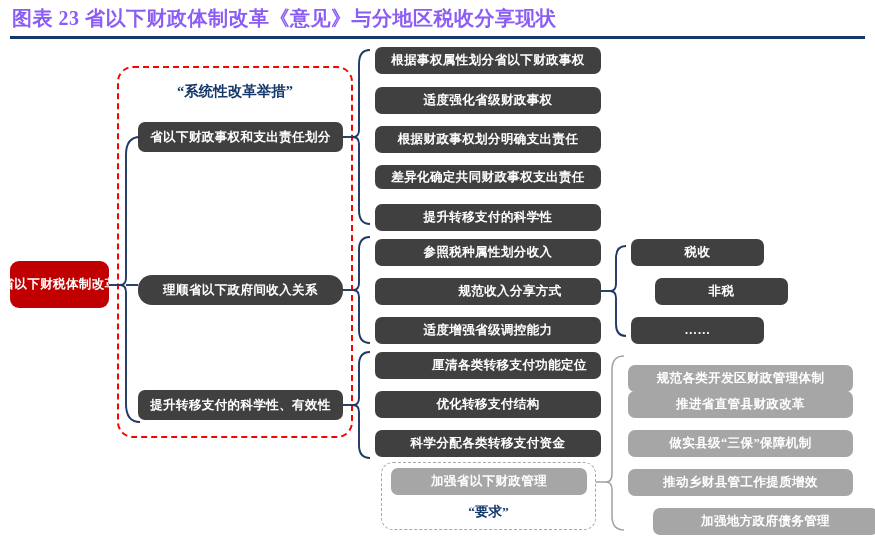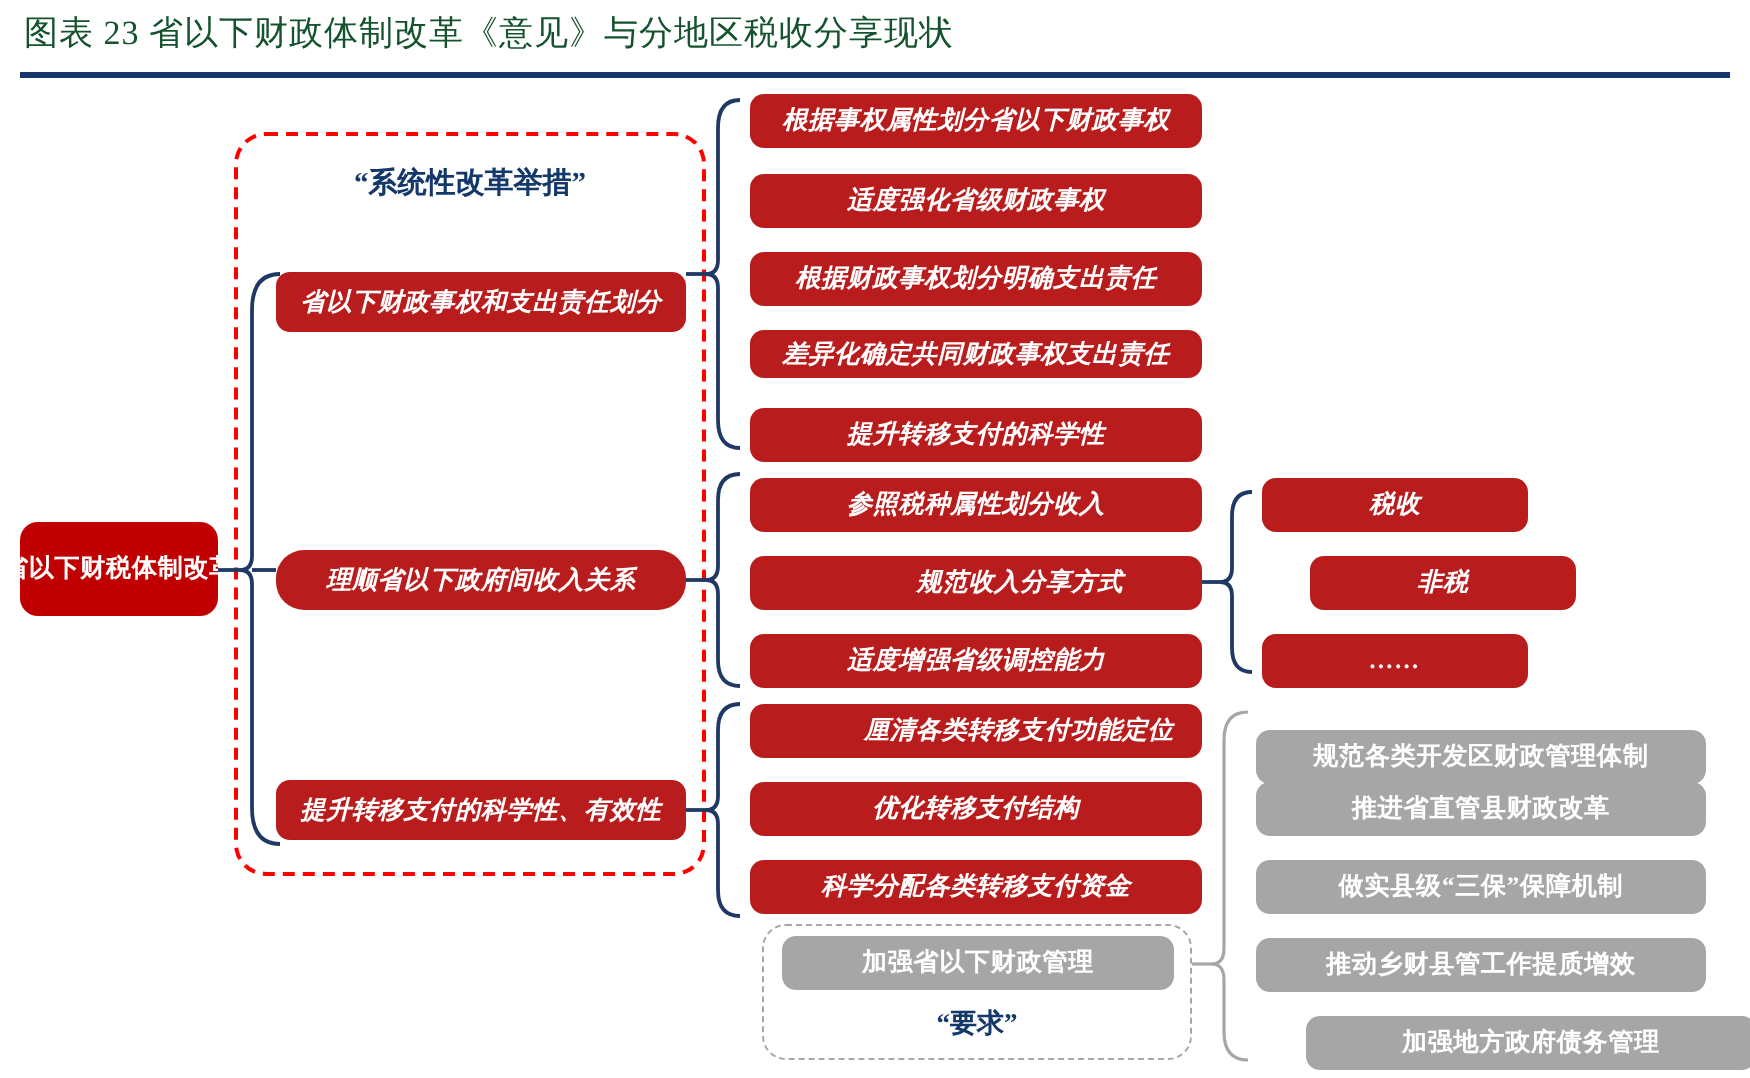--- a/index.html
+++ b/index.html
@@ -7,41 +7,41 @@
     width: 875px; height: 539px;
     background: #ffffff;
     font-family: "Liberation Serif", "DejaVu Serif", serif;
     overflow: hidden;
   }
   #canvas { position: relative; width: 875px; height: 539px; }
 
   
   .title {
     position: absolute; left: 12px; top: 5px;
-    font-size: 17px; font-weight: normal; color: #14532d;
+    font-size: 20px; font-weight: bold; color: #8b5cf6;
     letter-spacing: 0.5px; white-space: nowrap;
   }
   .title-rule {
     position: absolute; left: 10px; top: 36px;
     width: 855px; height: 3px; background: #15386b;
   }
 
   
   .node {
     position: absolute;
     display: flex; align-items: center; justify-content: center;
     border-radius: 7px;
     color: #ffffff;
     font-size: 12.5px;
     font-weight: bold;
     letter-spacing: 0.4px;
     white-space: nowrap;
     text-align: center;
   }
-  .node.blue { background: #b91c1c; font-style: italic; }
+  .node.blue { background: #404040; }
   .node.gray { background: #A6A6A6; }
   .node.red  { background: #C00000; border-radius: 9px; }
 
   .node.red {
     flex-direction: row;
     line-height: 1.45;
     font-size: 12.5px;
   }
 
   
@@ -90,21 +90,21 @@
 
   <div class="dash-red" style="left:117px; top:66px; width:236px; height:372px;"></div>
 
   <div class="caption big" style="left:117px; top:82px; width:236px;">“系统性改革举措”</div>
 
   <div class="node red" style="left:10px; top:261px; width:99px; height:47px;">
     <span>省以下财税</span>
     <span>体制改革</span>
   </div>
 
-  <div class="node blue" style="left:138px; top:136px; width:205px; height:30px;">省以下财政事权和支出责任划分</div>
+  <div class="node blue" style="left:138px; top:122px; width:205px; height:30px;">省以下财政事权和支出责任划分</div>
   <div class="node blue" style="left:138px; top:275px; width:205px; height:30px;border-radius:14px;">理顺省以下政府间收入关系</div>
   <div class="node blue" style="left:138px; top:390px; width:205px; height:30px;">提升转移支付的科学性、有效性</div>
 
   <div class="node blue" style="left:375px; top:47px; width:226px; height:27px;">根据事权属性划分省以下财政事权</div>
   <div class="node blue" style="left:375px; top:87px; width:226px; height:27px;">适度强化省级财政事权</div>
   <div class="node blue" style="left:375px; top:126px; width:226px; height:27px;">根据财政事权划分明确支出责任</div>
   <div class="node blue" style="left:375px; top:165px; width:226px; height:24px;">差异化确定共同财政事权支出责任</div>
   <div class="node blue" style="left:375px; top:204px; width:226px; height:27px;">提升转移支付的科学性</div>
 
   <div class="node blue" style="left:375px; top:239px; width:226px; height:27px;">参照税种属性划分收入</div>

